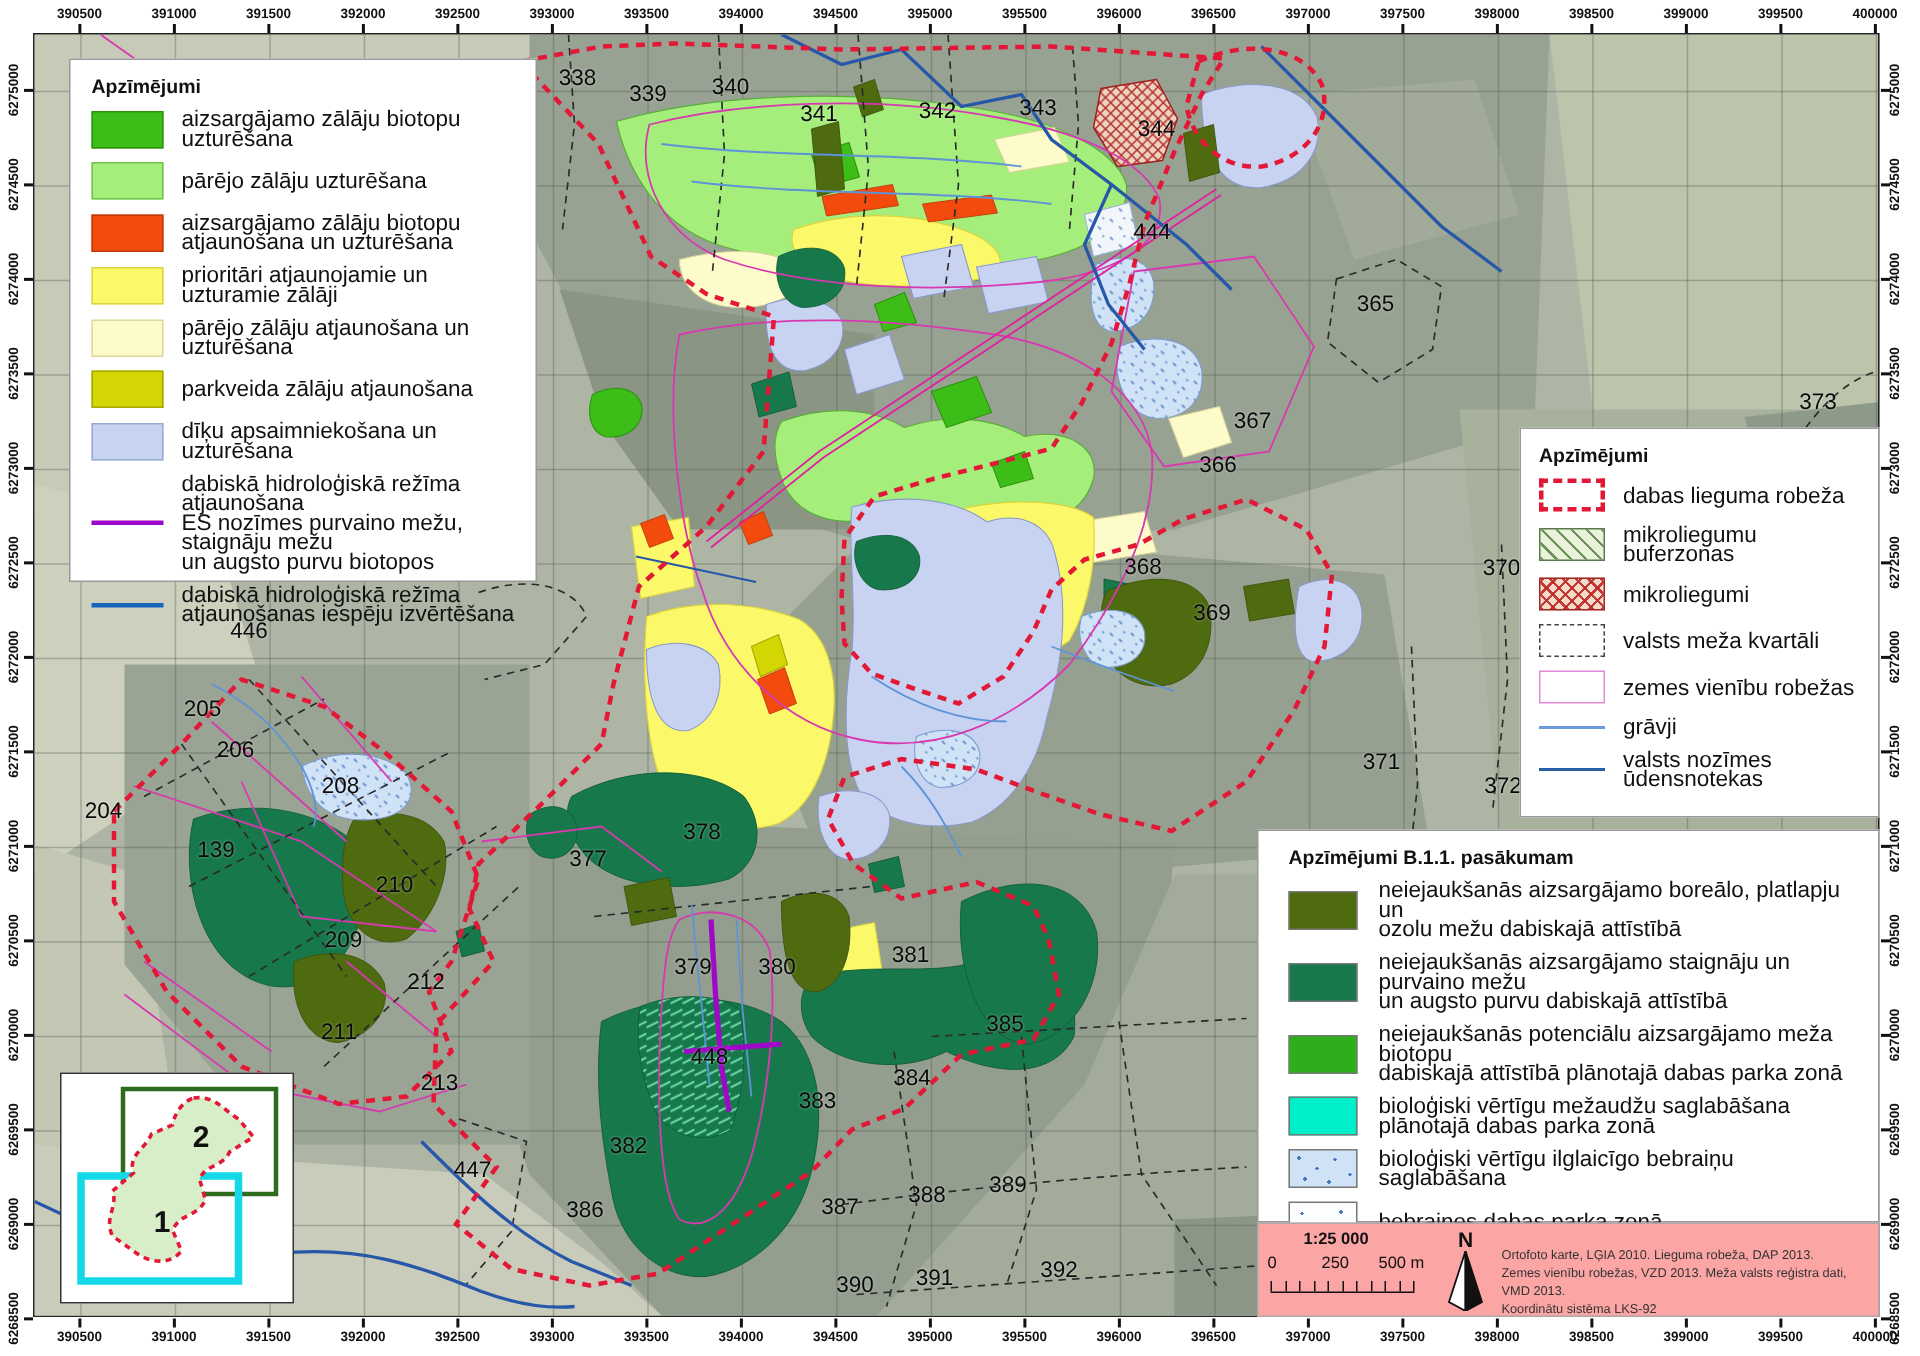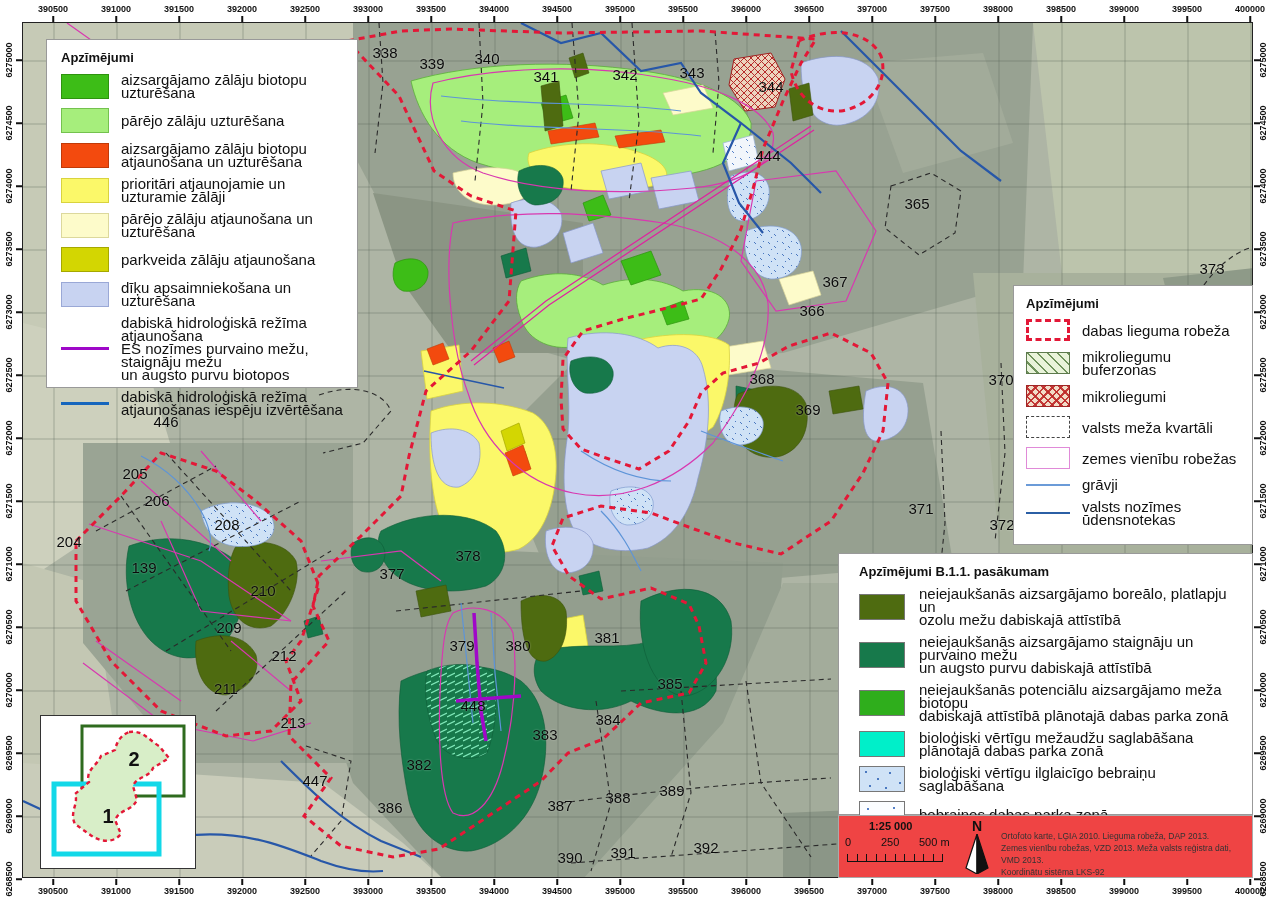--- a/index.html
+++ b/index.html
@@ -60,21 +60,21 @@
       radial-gradient(circle 1.2px at 8px 7px,#5580c8 98%,transparent),
       radial-gradient(circle 1.2px at 22px 16px,#5580c8 98%,transparent),
       radial-gradient(circle 1.2px at 34px 6px,#5580c8 98%,transparent),
       radial-gradient(circle 1.2px at 40px 20px,#5580c8 98%,transparent),
       radial-gradient(circle 1.2px at 14px 21px,#5580c8 98%,transparent),#fbfdff;}
   
   #title-box{position:absolute;left:912px;top:42px;width:341px;height:52px;background:#fff;
              border:1px solid #aaa;box-sizing:border-box;text-align:right;padding:4px 12px 0 0;}
   #title-box .t1,#title-box .t2{font-size:17px;font-weight:bold;line-height:22px;}
   
-  #scale-box{position:absolute;left:838px;top:815px;width:415px;height:63px;background:#ef4444;
+  #scale-box{position:absolute;left:838px;top:815px;width:415px;height:63px;background:#fca5a5;
              border:1px solid #aaa;box-sizing:border-box;}
   #scale-ratio{position:absolute;left:30px;top:4px;font-size:11px;font-weight:bold;}
   #scale-ticklabels{position:absolute;left:2px;top:20px;width:110px;font-size:11px;}
   #scale-ticklabels span{position:absolute;}
   #scale-bar{position:absolute;left:8px;top:38px;width:96px;height:7px;
              border-bottom:1.5px solid #111;display:flex;}
   #scale-bar i{flex:1;border-left:1.2px solid #111;height:7px;}
   #scale-bar i:last-child{border-right:1.2px solid #111;}
   #north{position:absolute;left:118px;top:2px;width:40px;height:58px;text-align:center;}
   #north .n{font-size:14px;font-weight:bold;}

